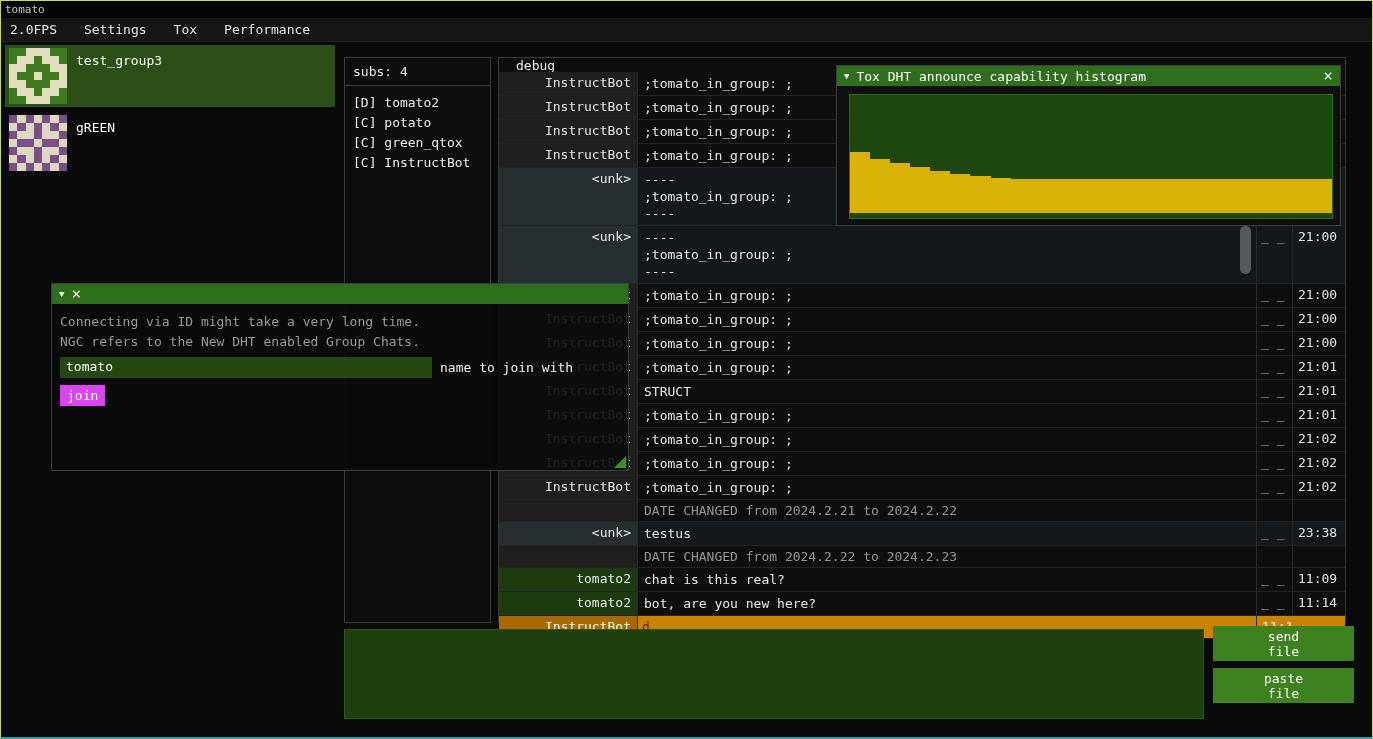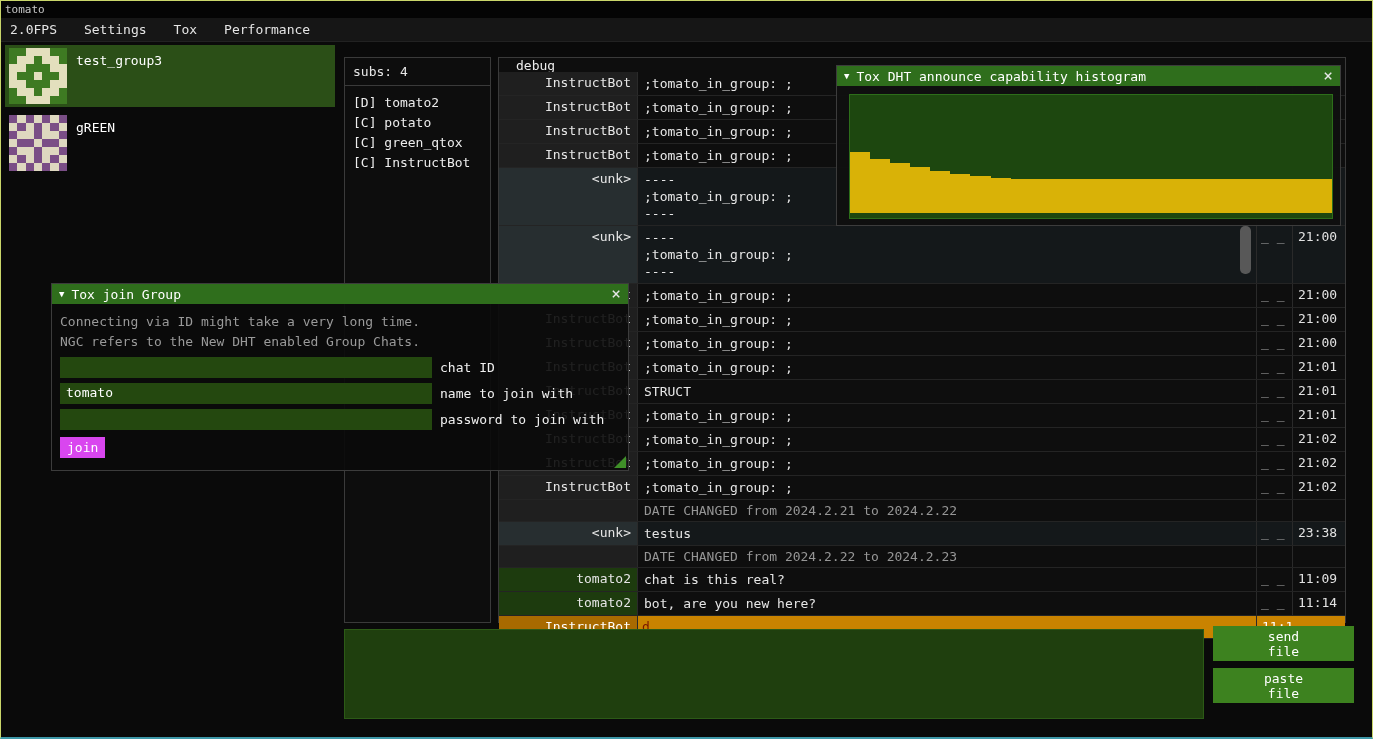--- a/index.html
+++ b/index.html
@@ -423,38 +423,29 @@
         <div class="hist-bar" style="height: 34px; background: rgb(217, 178, 7);"></div>
         <div class="hist-bar" style="height: 34px; background: rgb(217, 178, 7);"></div>
         <div class="hist-bar" style="height: 34px; background: rgb(217, 178, 7);"></div>
         <div class="hist-bar" style="height: 34px; background: rgb(217, 178, 7);"></div>
       </div>
   </div>
 
   <div class="floating join-window">
     <div class="win-titlebar">
       <span class="collapse-icon">▼</span>
-      <span class="win-title">Tox join Group</span>
       <span class="close-icon">×</span>
     </div>
     <div class="join-body">
       <div class="info-line">Connecting via ID might take a very long time.</div>
       <div class="info-line">NGC refers to the New DHT enabled Group Chats.</div>
       <div id="join-fields">
           <div class="field-row">
-            <div class="input-box"></div>
-            <span class="field-label">chat ID</span>
-          </div>
-          <div class="field-row">
             <div class="input-box">tomato</div>
             <span class="field-label">name to join with</span>
-          </div>
-          <div class="field-row">
-            <div class="input-box"></div>
-            <span class="field-label">password to join with</span>
           </div>
         </div>
       <button class="join-btn">join</button>
     </div>
     <div class="resize-grip"></div>
   </div>
 
 </div>
 
 </body></html>

